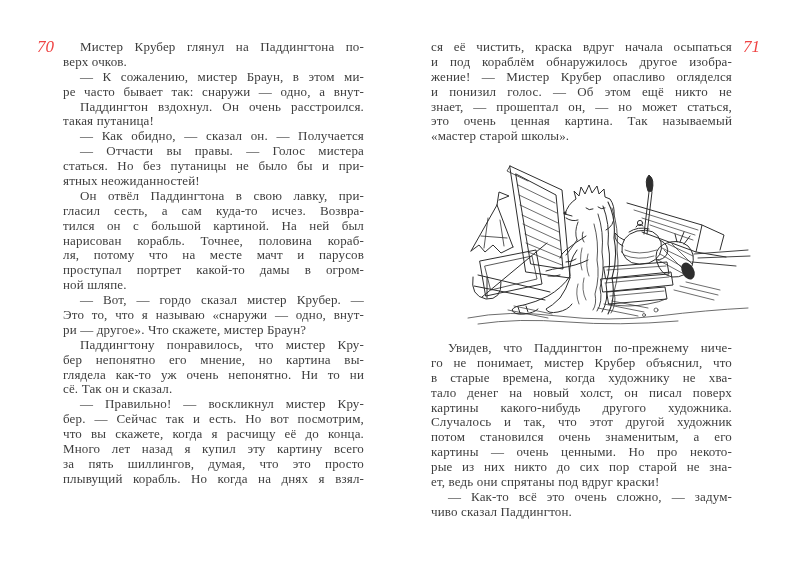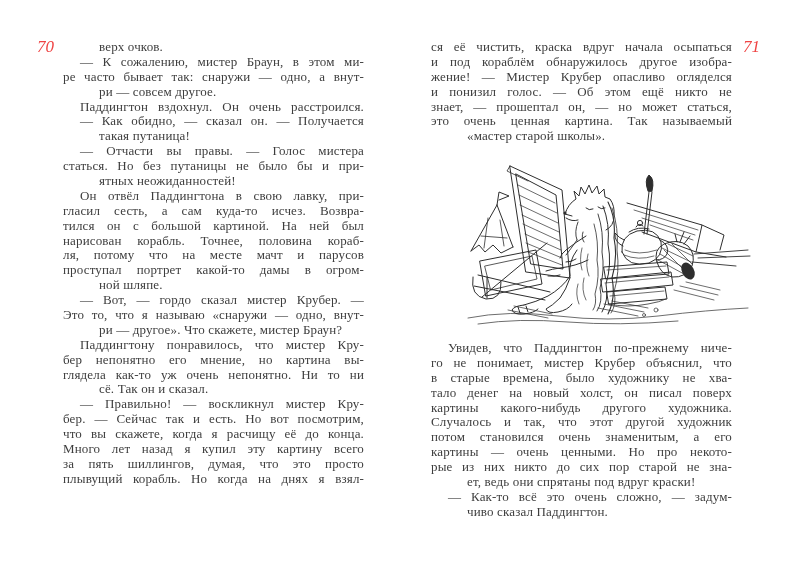--- a/index.html
+++ b/index.html
@@ -10,43 +10,43 @@
   }
   .page{position:absolute;inset:0;}
   .textcol{
     position:absolute;width:301px;color:#3d3d3d;
   }
   .line{
     height:14.9px;line-height:14.9px;font-size:13px;
     text-align:justify;text-align-last:justify;
     letter-spacing:0.15px;
   }
-  .line.end{text-align:left;text-align-last:left;margin-left:36px;}
+  .line.end{text-align:left;text-align-last:left;}
   .line.ind{text-indent:17px;}
   .pagenum{
     position:absolute;top:40px;font-size:17px;font-style:italic;
     color:#ef4444;line-height:14.9px;
   }
   .pagenum-left{left:37px;}
   .pagenum-right{left:743px;width:22px;text-align:left;}
   .illustration{position:absolute;left:448px;top:158px;}
 </style>
 </head>
 <body>
 
 <div class="page">
   <div class="pagenum pagenum-left">70</div>
   <div class="textcol" style="left:63px;top:40px;">
+      <div class="line ind">Мистер Крубер глянул на Паддингтона по-</div>
       <div class="line end">верх очков.</div>
       <div class="line ind">— К сожалению, мистер Браун, в этом ми-</div>
       <div class="line">ре часто бывает так: снаружи — одно, а внут-</div>
-      <div class="line end">ри — совсем другое.</div>
       <div class="line ind">Паддингтон вздохнул. Он очень расстроился.</div>
+      <div class="line end">такая путаница!</div>
       <div class="line ind">— Как обидно, — сказал он. — Получается</div>
-      <div class="line end">такая путаница!</div>
       <div class="line ind">— Отчасти вы правы. — Голос мистера</div>
       <div class="line">статься. Но без путаницы не было бы и при-</div>
       <div class="line end">ятных неожиданностей!</div>
       <div class="line ind">Он отвёл Паддингтона в свою лавку, при-</div>
       <div class="line">гласил сесть, а сам куда-то исчез. Возвра-</div>
       <div class="line">тился он с большой картиной. На ней был</div>
       <div class="line">нарисован корабль. Точнее, половина кораб-</div>
       <div class="line">ля, потому что на месте мачт и парусов</div>
       <div class="line">проступал портрет какой-то дамы в огром-</div>
       <div class="line end">ной шляпе.</div>
@@ -163,21 +163,21 @@
         <circle cx="208" cy="152" r="2"></circle>
           <circle cx="196" cy="157" r="1.5"></circle>
         <path d="M60,152 L100,160 M66,148 L104,156"></path>
       </g>
     </g>
   </svg>
 
   <div class="textcol" style="left:431px;top:341px;">
       <div class="line ind">Увидев, что Паддингтон по-прежнему ниче-</div>
       <div class="line">го не понимает, мистер Крубер объяснил, что</div>
-      <div class="line">в старые времена, было художнику не хва-</div>
+      <div class="line">в старые времена, когда художнику не хва-</div>
       <div class="line">тало денег на новый холст, он писал поверх</div>
       <div class="line">картины какого-нибудь другого художника.</div>
       <div class="line">Случалось и так, что этот другой художник</div>
       <div class="line">потом становился очень знаменитым, а его</div>
       <div class="line">картины — очень ценными. Но про некото-</div>
       <div class="line">рые из них никто до сих пор старой не зна-</div>
       <div class="line end">ет, ведь они спрятаны под вдруг краски!</div>
       <div class="line ind">— Как-то всё это очень сложно, — задум-</div>
       <div class="line end">чиво сказал Паддингтон.</div>
     </div>

